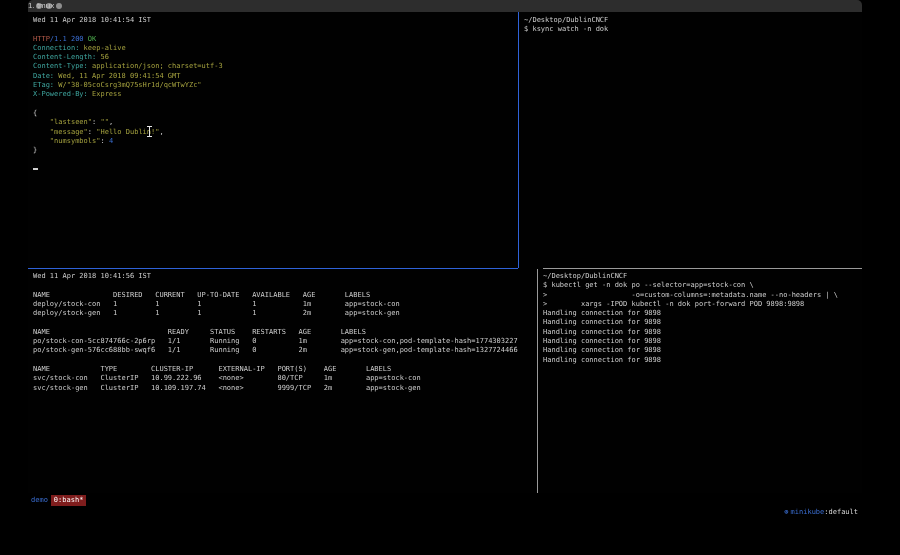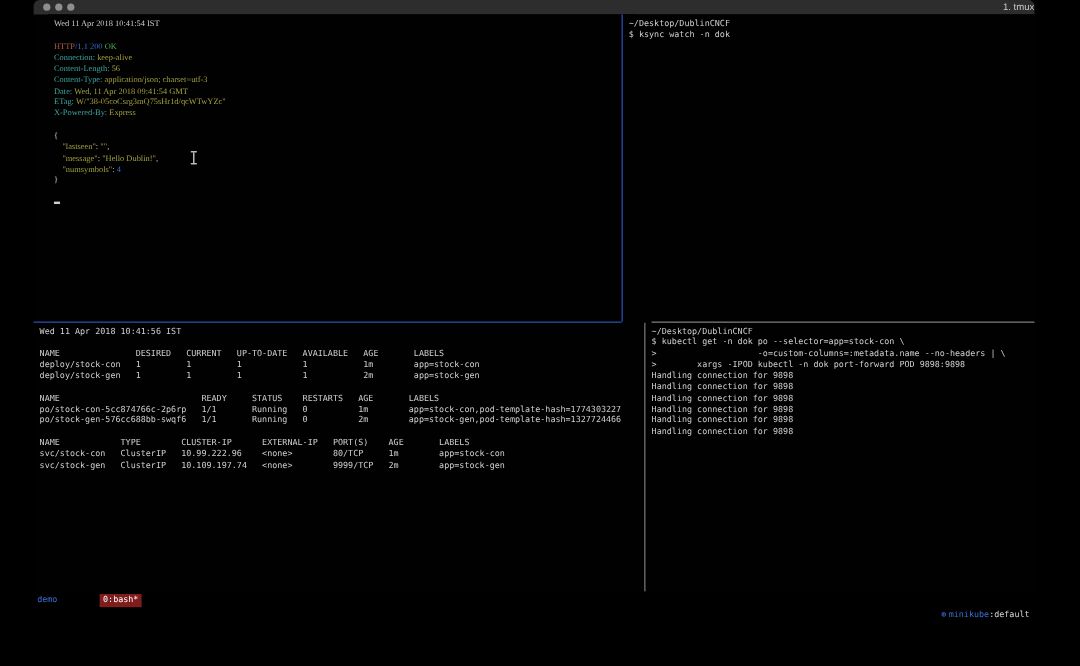--- a/index.html
+++ b/index.html
@@ -4,24 +4,24 @@
 <style>
   html,body{margin:0;padding:0;}
   body{
     width:900px;height:555px;background:#000;overflow:hidden;position:relative;
     font-family:"DejaVu Sans Mono",monospace;
   }
   .window{position:absolute;left:28px;top:0;width:834px;height:507px;background:#010101;border-radius:6px 6px 0 0;}
   .titlebar{position:absolute;left:0;top:0;right:0;height:12px;background:#2d2d2d;border-radius:5px 5px 0 0;}
   .lights{position:absolute;left:8px;top:3px;display:flex;gap:4px;}
   .light{width:6px;height:6px;border-radius:50%;background:#8f8f8f;}
-  .title{position:absolute;left:0;right:0;top:1px;text-align:right;font-size:8px;line-height:10px;color:#c9c9c9;font-family:"Liberation Sans",sans-serif;}
+  .title{position:absolute;left:0;right:0;top:1px;text-align:left;font-size:8px;line-height:10px;color:#c9c9c9;font-family:"Liberation Sans",sans-serif;}
 
   .pane{position:absolute;overflow:hidden;background:#010101;}
-  .pane-tl{left:12px;top:12px;width:490px;height:256px;font-family:Liberation Serif, serif;}
+  .pane-tl{left:0;top:12px;width:490px;height:256px;}
   .pane-tr{left:491px;top:12px;width:343px;height:256px;}
   .pane-bl{left:0;top:269px;width:509px;height:224px;}
   .pane-br{left:510px;top:269px;width:324px;height:224px;}
   .vborder-top{position:absolute;left:490px;top:12px;width:1px;height:256px;background:#2f62d8;}
   .hborder-blue{position:absolute;left:0;top:268px;width:490px;height:1px;background:#2f62d8;}
   .hborder-gray{position:absolute;left:515px;top:268px;width:319px;height:1px;background:#9a9a9a;}
   .vborder-bottom{position:absolute;left:509px;top:269px;width:1px;height:224px;background:#9a9a9a;}
 
   .inner{padding:4px 0 0 5px;}
   .inner-b{padding:3px 0 0 5px;}
@@ -33,21 +33,21 @@
   .green{color:#4fae4f}
   .white{color:#cfcfcf}
 
   .cursor{display:inline-block;width:5px;height:2.6px;background:#cfcfcf;vertical-align:middle;}
 
   .ibeam{position:absolute;left:118px;top:114px;width:7px;height:11px;pointer-events:none;}
   .ibeam::before{content:"";position:absolute;left:3px;top:1px;height:9px;width:1px;background:#e6e6e6;}
   .ibeam::after{content:"";position:absolute;left:1px;top:0;width:5px;height:1px;background:#e6e6e6;box-shadow:0 10px 0 #e6e6e6;}
 
   .statusbar{position:absolute;left:0;top:493px;width:834px;height:14px;background:#000;font-size:7px;}
-  .status-left{position:absolute;left:2px;top:0;height:14px;display:flex;align-items:center;gap:32px;}
+  .status-left{position:absolute;left:2px;top:0;height:14px;display:flex;align-items:center;}
   .session{color:#3b6fd4;padding:0 3px 0 1px;}
   .wtab{background:#7f1d1d;color:#ffffff;padding:0 3px;height:11px;line-height:11px;}
   .status-right{position:absolute;right:4px;top:12px;height:14px;line-height:14px;}
   .kicon{color:#3b6fd4;margin-right:2px;}
   .ctx{color:#3b6fd4}
   .ns{color:#d8d8d8}
 </style>
 </head>
 <body>
 

